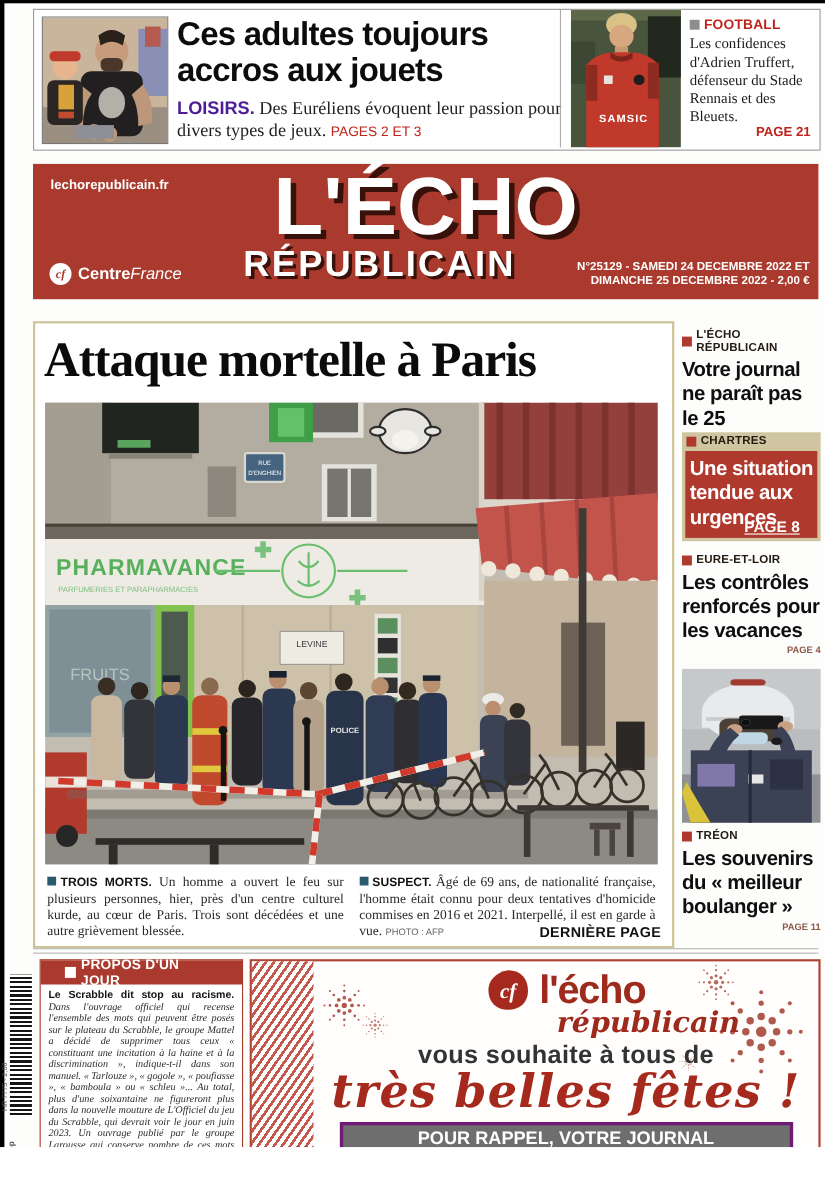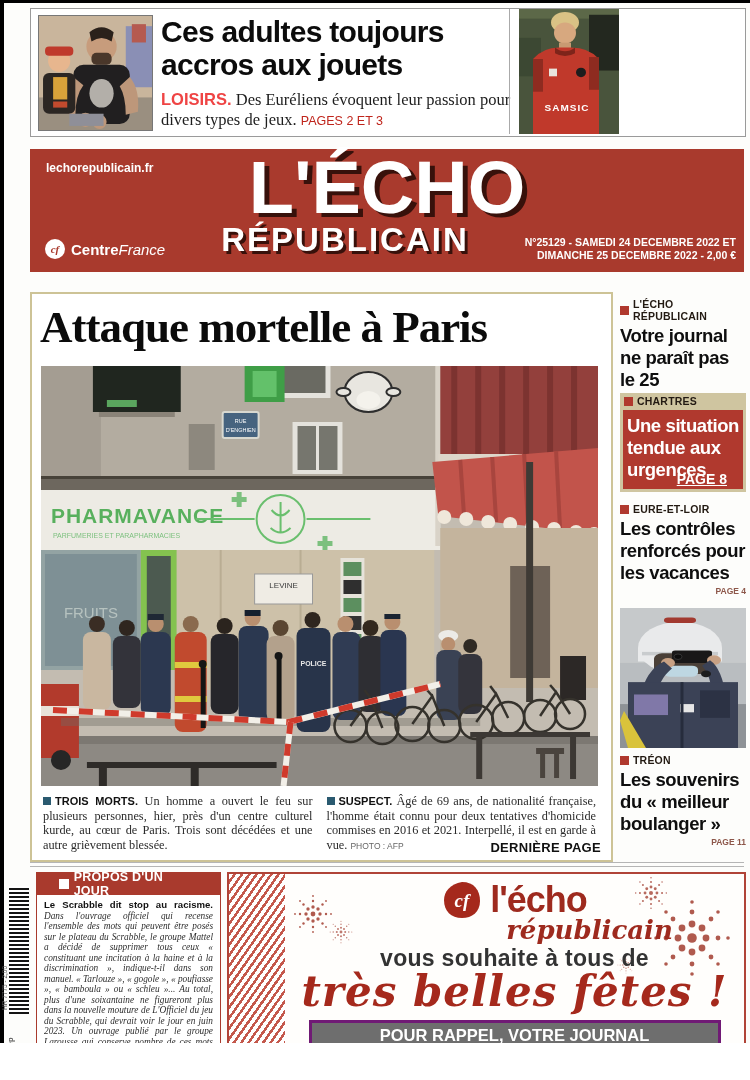--- a/index.html
+++ b/index.html
@@ -9,21 +9,21 @@
   .edge-top{left:0;top:0;width:750px;height:3px;}
   .edge-left{left:0;top:0;width:4px;height:1080px;}
   .edge-bottom{left:0;top:1074px;width:750px;height:6px;}
 
   
   .banner{position:absolute;left:30px;top:8px;width:714px;height:127px;border:1px solid #9a9a9a;background:#fff;}
   .banner-photo{position:absolute;left:7px;top:6px;width:113px;height:114px;border:1px solid #777;}
   .banner-text{position:absolute;left:130px;top:6px;width:350px;}
   .banner-h1{font-size:30px;line-height:33px;font-weight:bold;letter-spacing:-0.7px;color:#0c0c0c;margin:0;}
   .banner-teaser{margin:8px 0 0;font-family:"Liberation Serif",serif;font-size:16.5px;line-height:20px;color:#1d1d1d;}
-  .red-kick{font-family:"Liberation Sans",sans-serif;font-weight:bold;color:#ef4444;font-style:normal;}
+  .red-kick{font-family:"Liberation Sans",sans-serif;font-weight:bold;color:#4c1d95;font-style:normal;}
   .pages-ref{font-family:"Liberation Sans",sans-serif;font-weight:normal;font-size:12.5px;color:#bf241b;}
   .banner-div{position:absolute;left:478px;top:0;width:1px;height:125px;background:#aaa;}
   .fb-photo{position:absolute;left:488px;top:0;width:100px;height:125px;}
   .fb-text{position:absolute;left:596px;top:6px;width:112px;height:114px;}
   .kicker-row{display:flex;align-items:center;gap:4px;margin-bottom:3px;}
   .sq{width:9px;height:9px;background:#b0392e;flex:0 0 auto;}
   .sq-gray{background:#8e8e8e;}
   .fb-kick{font-weight:bold;font-size:12.5px;color:#bf241b;letter-spacing:.2px;}
   .fb-body{margin:2px 0 0;font-family:"Liberation Serif",serif;font-size:13.5px;line-height:16.5px;color:#1a1a1a;}
   .fb-page{position:absolute;right:2px;bottom:2px;font-weight:bold;font-size:12px;color:#bf241b;}
@@ -159,20 +159,28 @@
       <rect x="40" y="35" width="12" height="9" fill="#c89a72"></rect>
       <path d="M14 52 q10 -12 26 -12 l12 0 q18 0 28 12 l0 78 l-66 0 z" fill="#c0392b"></path>
       <rect x="14" y="52" width="10" height="34" fill="#8e2b20"></rect>
       <rect x="70" y="50" width="10" height="34" fill="#8e2b20"></rect>
       <path d="M36 40 q10 8 20 0 l0 6 q-10 6 -20 0 z" fill="#7e241a"></path>
       <circle cx="62" cy="66" r="5" fill="#1d1d1d"></circle>
       <rect x="30" y="62" width="8" height="8" fill="#e8e4dc"></rect>
       <text x="48" y="106" font-size="10" font-weight="bold" fill="#ffffff" text-anchor="middle" letter-spacing="1" font-family="Liberation Sans, sans-serif">SAMSIC</text>
     </svg>
 
+    <div class="fb-text">
+      <div class="kicker-row">
+        <span class="sq sq-gray"></span>
+        <span class="fb-kick">FOOTBALL</span>
+      </div>
+      <p class="fb-body">Les confidences d'Adrien Truffert, défenseur du Stade Rennais et des Bleuets.</p>
+      <span class="fb-page">PAGE 21</span>
+    </div>
   </section>
 
   <header class="masthead">
     <span class="mh-site">lechorepublicain.fr</span>
     <div class="mh-brand">
       <p class="mh-b1">L'ÉCHO</p>
       <p class="mh-b2">RÉPUBLICAIN</p>
     </div>
     <div class="mh-logo">
       <svg width="22" height="22" viewBox="0 0 22 22">

